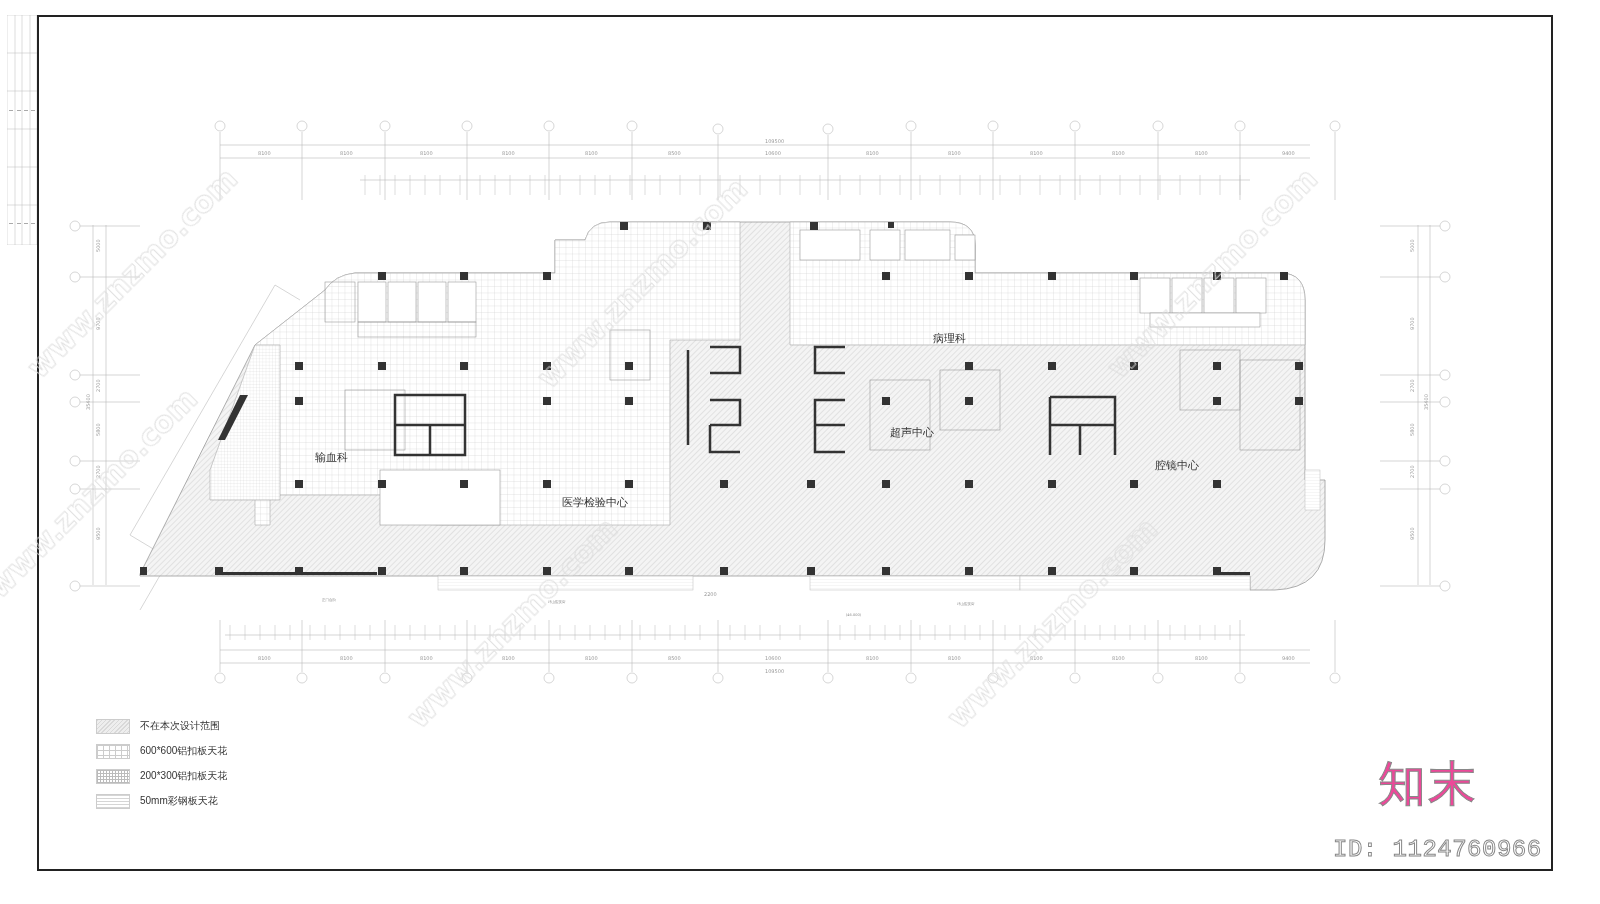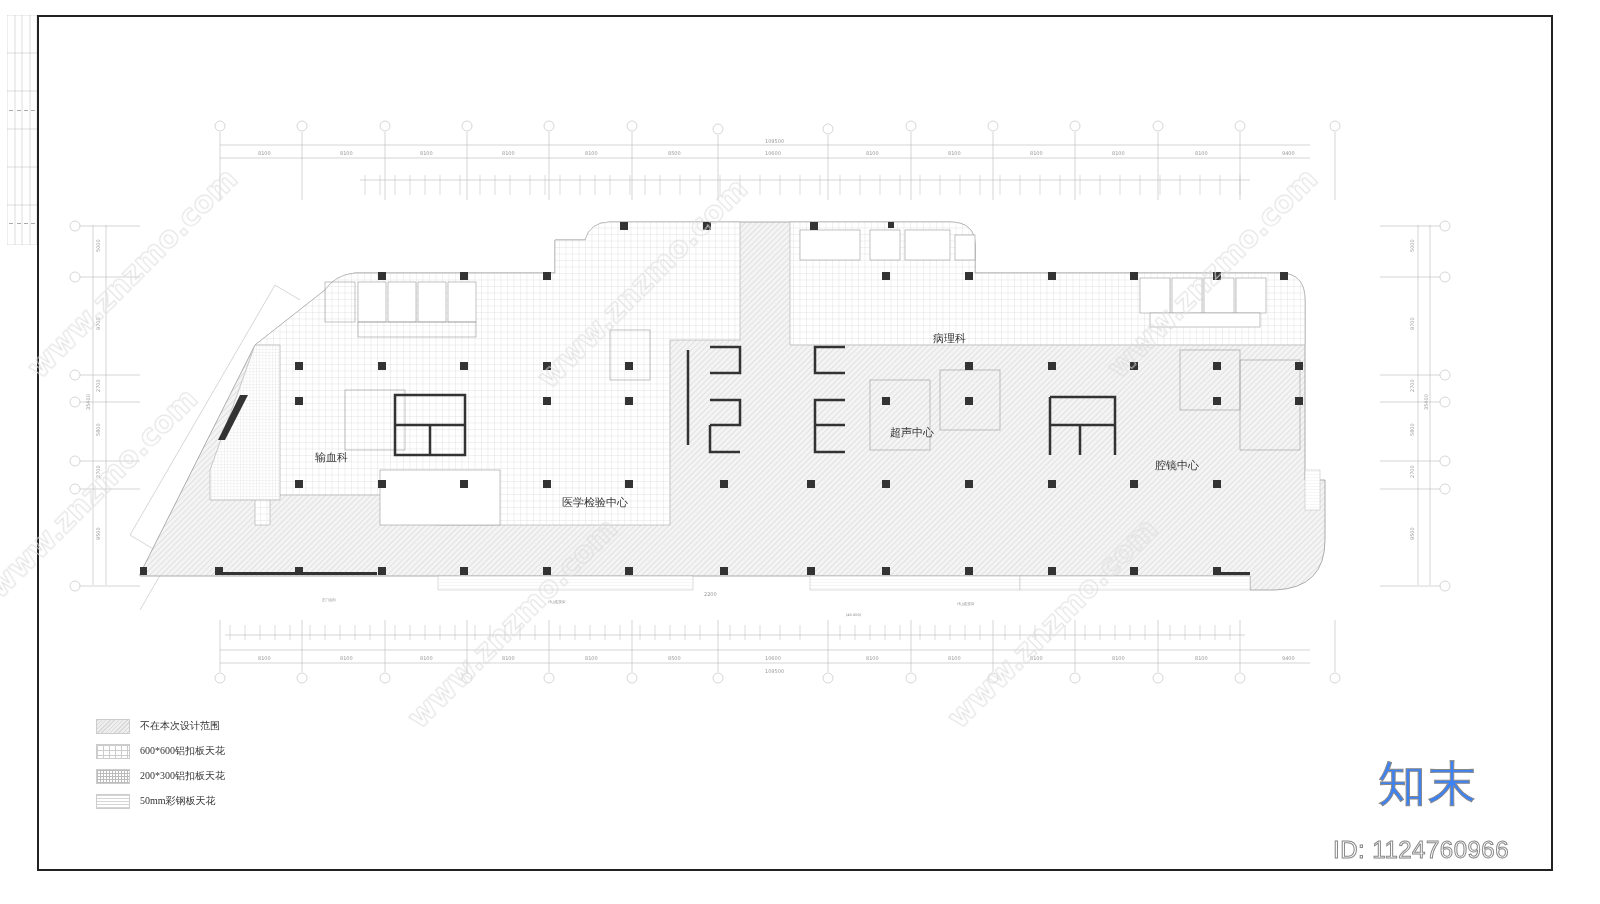--- a/index.html
+++ b/index.html
@@ -7,23 +7,23 @@
   .frame { position:absolute; left:37px; top:15px; width:1516px; height:856px; border:2px solid #222; box-sizing:border-box; }
   .titleblock { position:absolute; left:7px; top:15px; width:30px; height:230px; }
   .plan { position:absolute; left:0; top:0; width:1600px; height:904px; }
   .legend { position:absolute; left:96px; top:715px; }
   .legend-row { display:flex; align-items:center; height:22px; margin-bottom:3px; }
   .swatch { width:34px; height:15px; margin-right:10px; box-sizing:border-box; border:1px solid #ccc; }
   .sw-hatch { background:repeating-linear-gradient(135deg,#d9d9d9 0 1px,#eeeeee 1px 3px); }
   .sw-grid600 { background-color:#fff; background-image:linear-gradient(#ccc 1px,transparent 1px),linear-gradient(90deg,#ccc 1px,transparent 1px); background-size:6px 5px; }
   .sw-grid300 { background-color:#fff; background-image:linear-gradient(#bbb 1px,transparent 1px),linear-gradient(90deg,#bbb 1px,transparent 1px); background-size:3px 3px; }
   .sw-strip { background-color:#fff; background-image:linear-gradient(#d5d5d5 1px,transparent 1px); background-size:100% 3px; }
-  .legend-label { font-family:Liberation Serif, serif; font-size:10px; color:#333; }
-  .brand { position:absolute; left:1378px; top:752px; font-size:48px; color:#3b82f6; -webkit-text-stroke:1px #888; letter-spacing:2px; font-family:"DejaVu Sans", sans-serif; }
-  .brand-id { position:absolute; left:1333px; top:836px; font-size:24px; color:#fff; -webkit-text-stroke:1px #888; font-family:Liberation Sans, sans-serif; letter-spacing:0.5px; }
+  .legend-label { font-family:Liberation Sans, sans-serif; font-size:10px; color:#333; }
+  .brand { position:absolute; left:1378px; top:752px; font-size:48px; color:#ec4899; -webkit-text-stroke:1px #888; letter-spacing:2px; font-family:"DejaVu Sans", sans-serif; }
+  .brand-id { position:absolute; left:1333px; top:836px; font-size:24px; color:#fff; -webkit-text-stroke:1px #888; font-family:Liberation Mono, monospace; letter-spacing:0.5px; }
   .dept { font-family:"DejaVu Serif", serif; font-size:11px; fill:#333; }
   .dim { font-family:"DejaVu Sans", sans-serif; font-size:5px; fill:#999; }
   .room { font-family:"DejaVu Sans", sans-serif; font-size:3.5px; fill:#888; }
   .wm { font-family:"DejaVu Sans", sans-serif; font-size:30px; fill:none; stroke:#ddd; stroke-width:1; font-weight:bold; }
 </style>
 </head>
 <body>
 
 <svg class="titleblock" viewBox="0 0 30 230" width="30" height="230">
   <g stroke="#bbb" stroke-width="0.5" fill="none">

